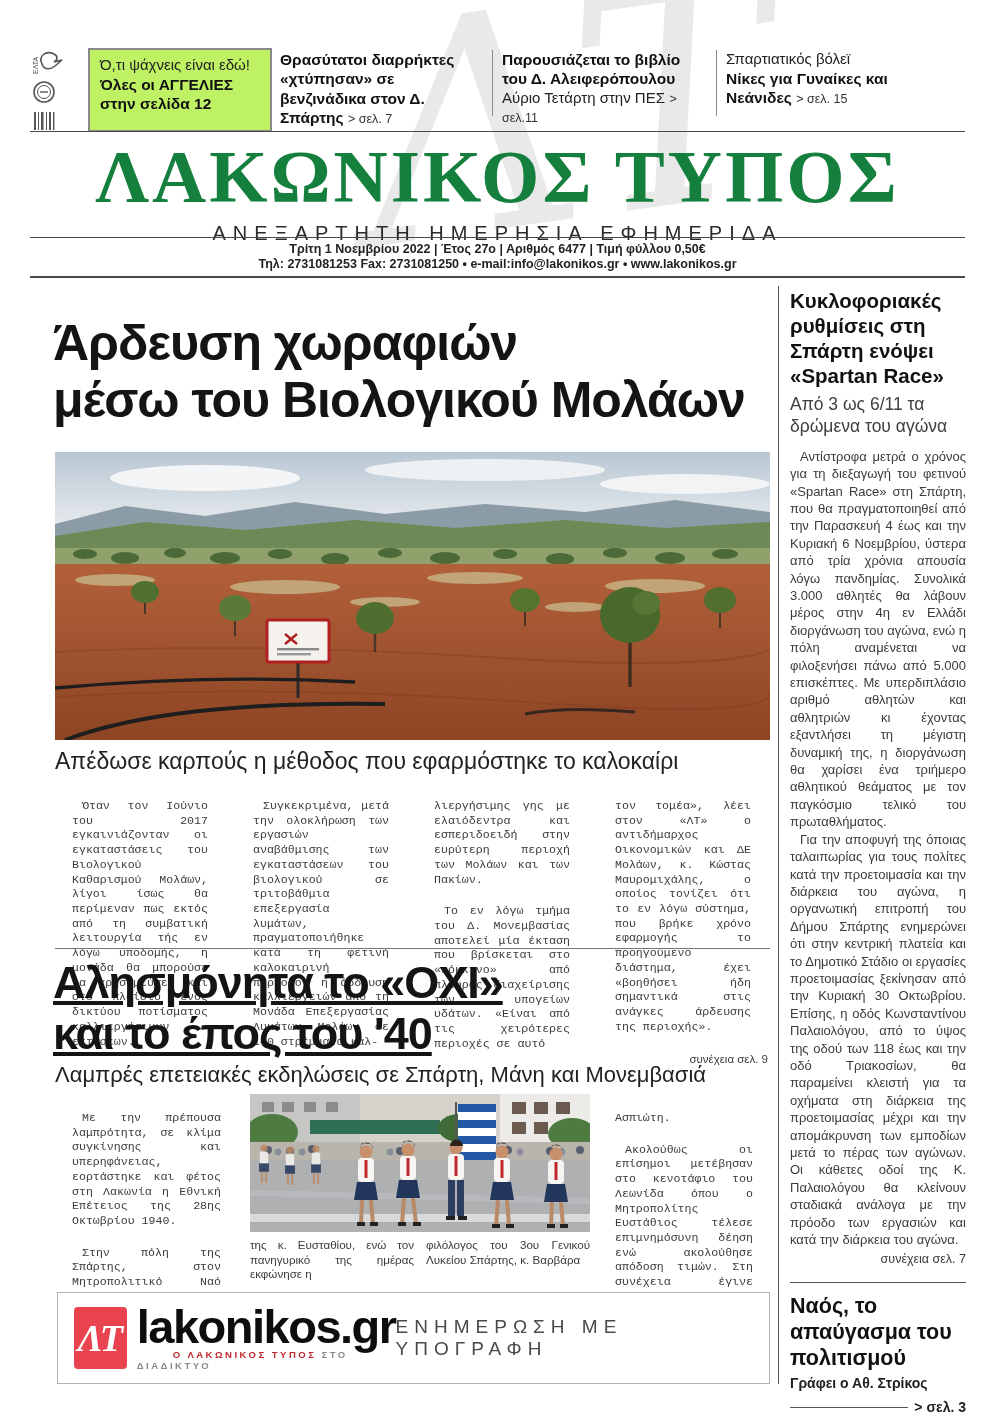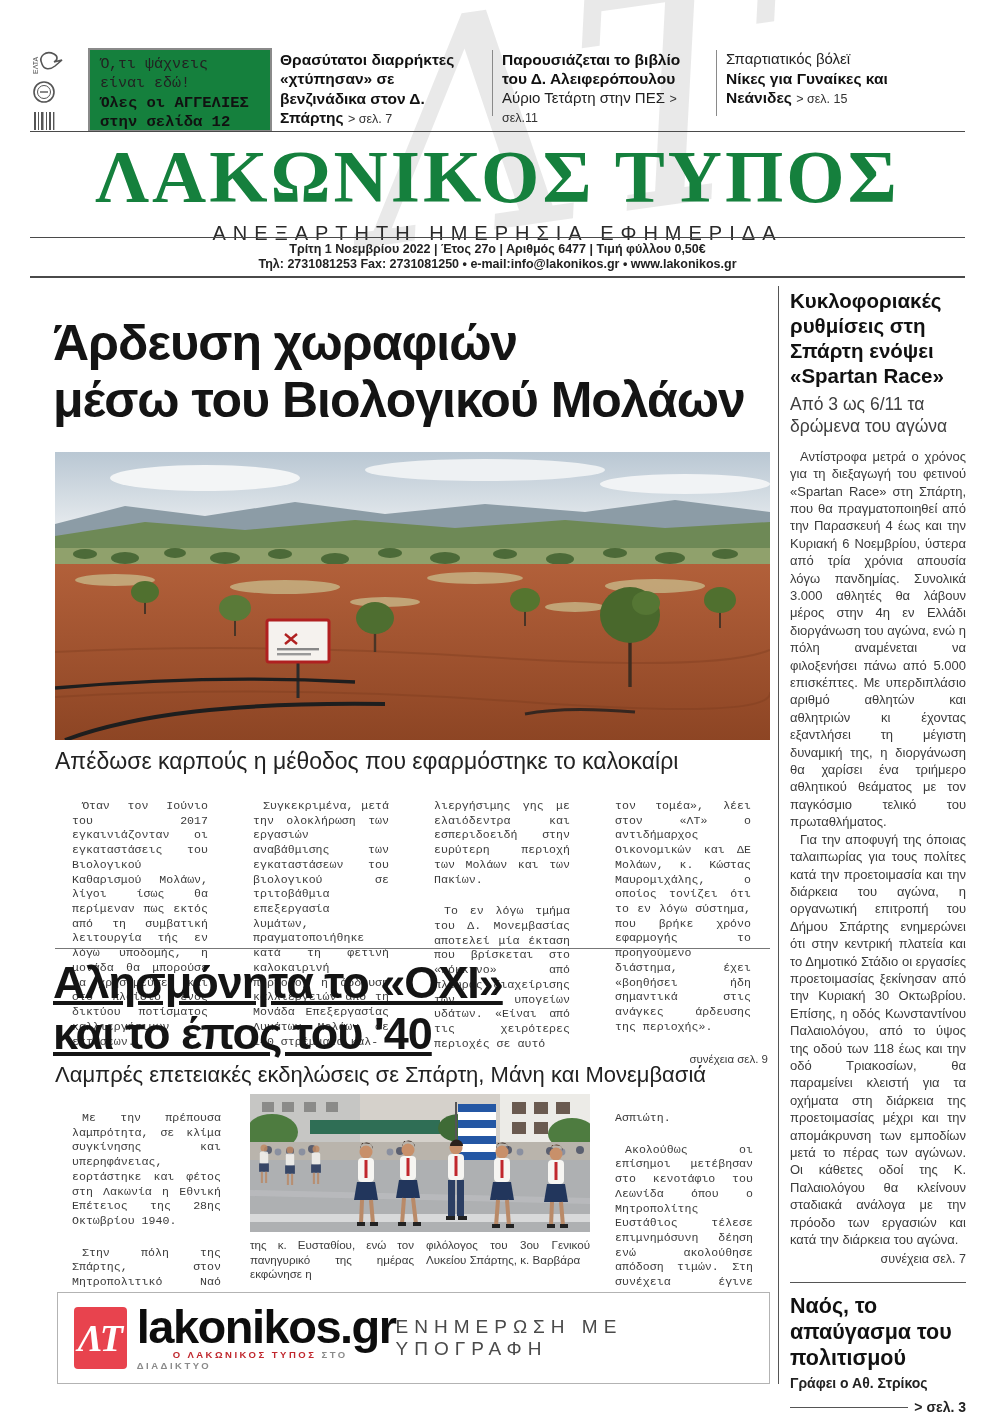--- a/index.html
+++ b/index.html
@@ -67,21 +67,21 @@
         <rect x="6" y="64" width="2" height="18" fill="#555"></rect>
           <rect x="10" y="64" width="1" height="18" fill="#555"></rect>
         <rect x="13" y="64" width="2.5" height="18" fill="#555"></rect>
           <rect x="18" y="64" width="1" height="18" fill="#555"></rect>
         <rect x="21" y="64" width="2" height="18" fill="#555"></rect>
           <rect x="25" y="64" width="1.4" height="18" fill="#555"></rect>
       </g>
     </svg>
   </div>
 
-  <div class="abs teaser-box" style="left:88px;top:48px;width:160px;height:68px;background:#15803d;font-family:Liberation Mono, monospace;">
+  <div class="abs teaser-box" style="left:88px;top:48px;width:160px;height:68px;background:#bef264;">
     <div class="t-light">Ό,τι ψάχνεις είναι εδώ!</div>
     <div class="t-bold">Όλες οι ΑΓΓΕΛΙΕΣ</div>
     <div class="t-bold">στην σελίδα 12</div>
   </div>
 
   <div class="abs" style="left:280px;top:50px;width:200px;">
     <span class="t-bold">Θρασύτατοι διαρρήκτες «χτύπησαν» σε βενζινάδικα στον Δ. Σπάρτης</span>
     <span class="pageref">&gt; σελ. 7</span>
   </div>
 

